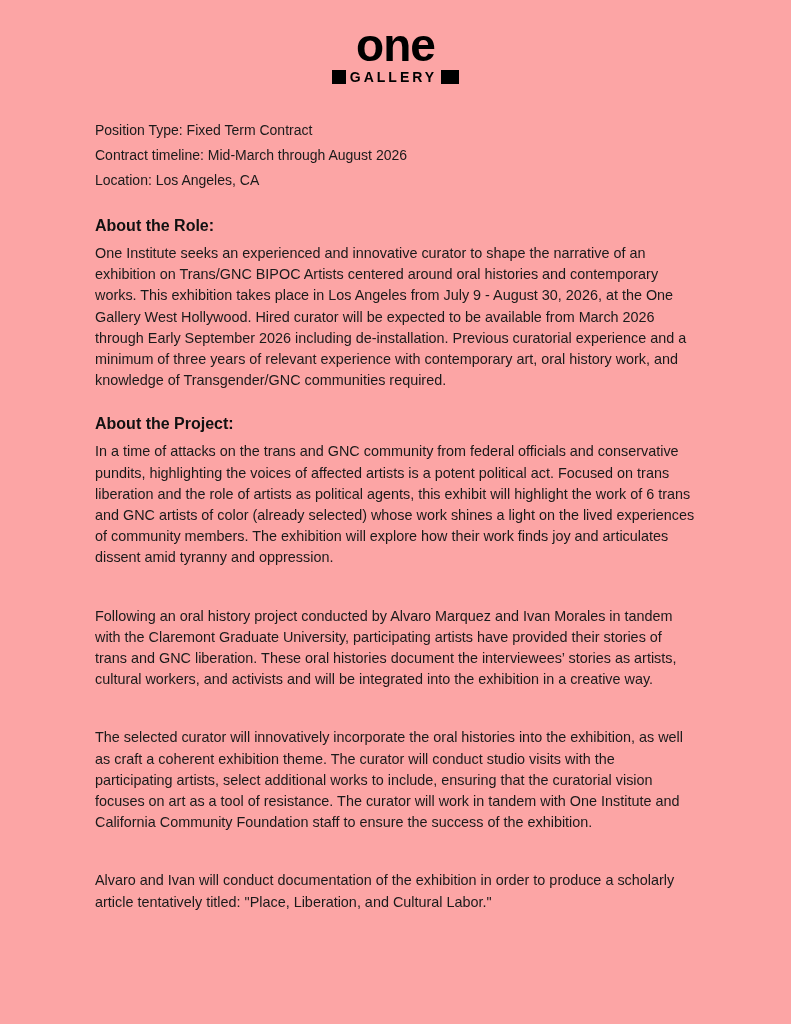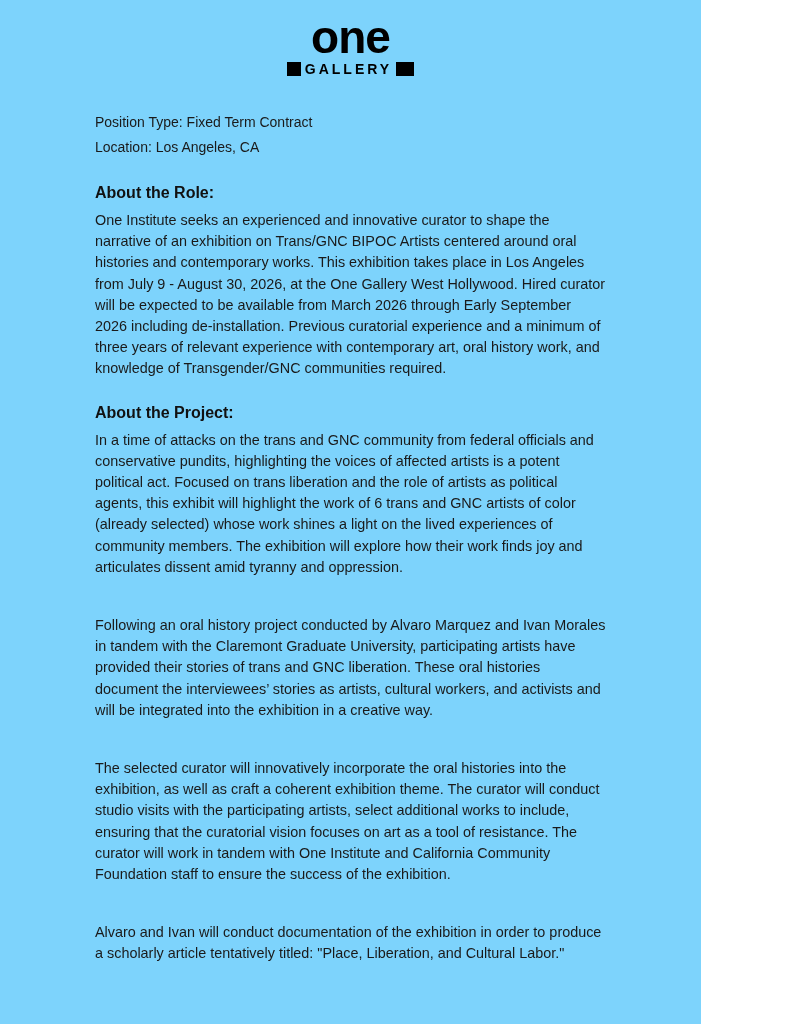--- a/index.html
+++ b/index.html
@@ -9,25 +9,25 @@
   }
   body {
     width: 791px;
     height: 1024px;
     font-family: "Liberation Sans", sans-serif;
     color: #1a1a1a;
     -webkit-font-smoothing: antialiased;
   }
   .page {
     position: relative;
-    width: 701px;
+    width: 791px;
     height: 1024px;
     box-sizing: border-box;
-    padding: 0 95px;
-    background: #7dd3fc;
+    padding: 8px 95px;
+    background: #fca5a5;
     overflow: hidden;
   }
 
   
   .logo-block {
     padding-top: 14px;
     display: flex;
     justify-content: center;
   }
   .logo {
@@ -125,20 +125,21 @@
         <span class="bar"></span>
         <span class="word">GALLERY</span>
         <span class="bar wide"></span>
       </div>
     </div>
   </div>
 
 
   <div class="meta">
     <div class="meta-line">Position Type: Fixed Term Contract</div>
+    <div class="meta-line">Contract timeline: Mid-March through August 2026</div>
     <div class="meta-line">Location: Los Angeles, CA</div>
   </div>
 
   <div class="section">
     <h2>About the Role:</h2>
     <div class="section-body">
       <p class="para">One Institute seeks an experienced and innovative curator to shape the narrative of an exhibition on Trans/GNC BIPOC Artists centered around oral histories and contemporary works. This exhibition takes place in Los Angeles from July 9 - August 30, 2026, at the One Gallery West Hollywood. Hired curator will be expected to be available from March 2026 through Early September 2026 including de-installation. Previous curatorial experience and a minimum of three years of relevant experience with contemporary art, oral history work, and knowledge of Transgender/GNC communities required.</p>
     </div>
   </div>
 

